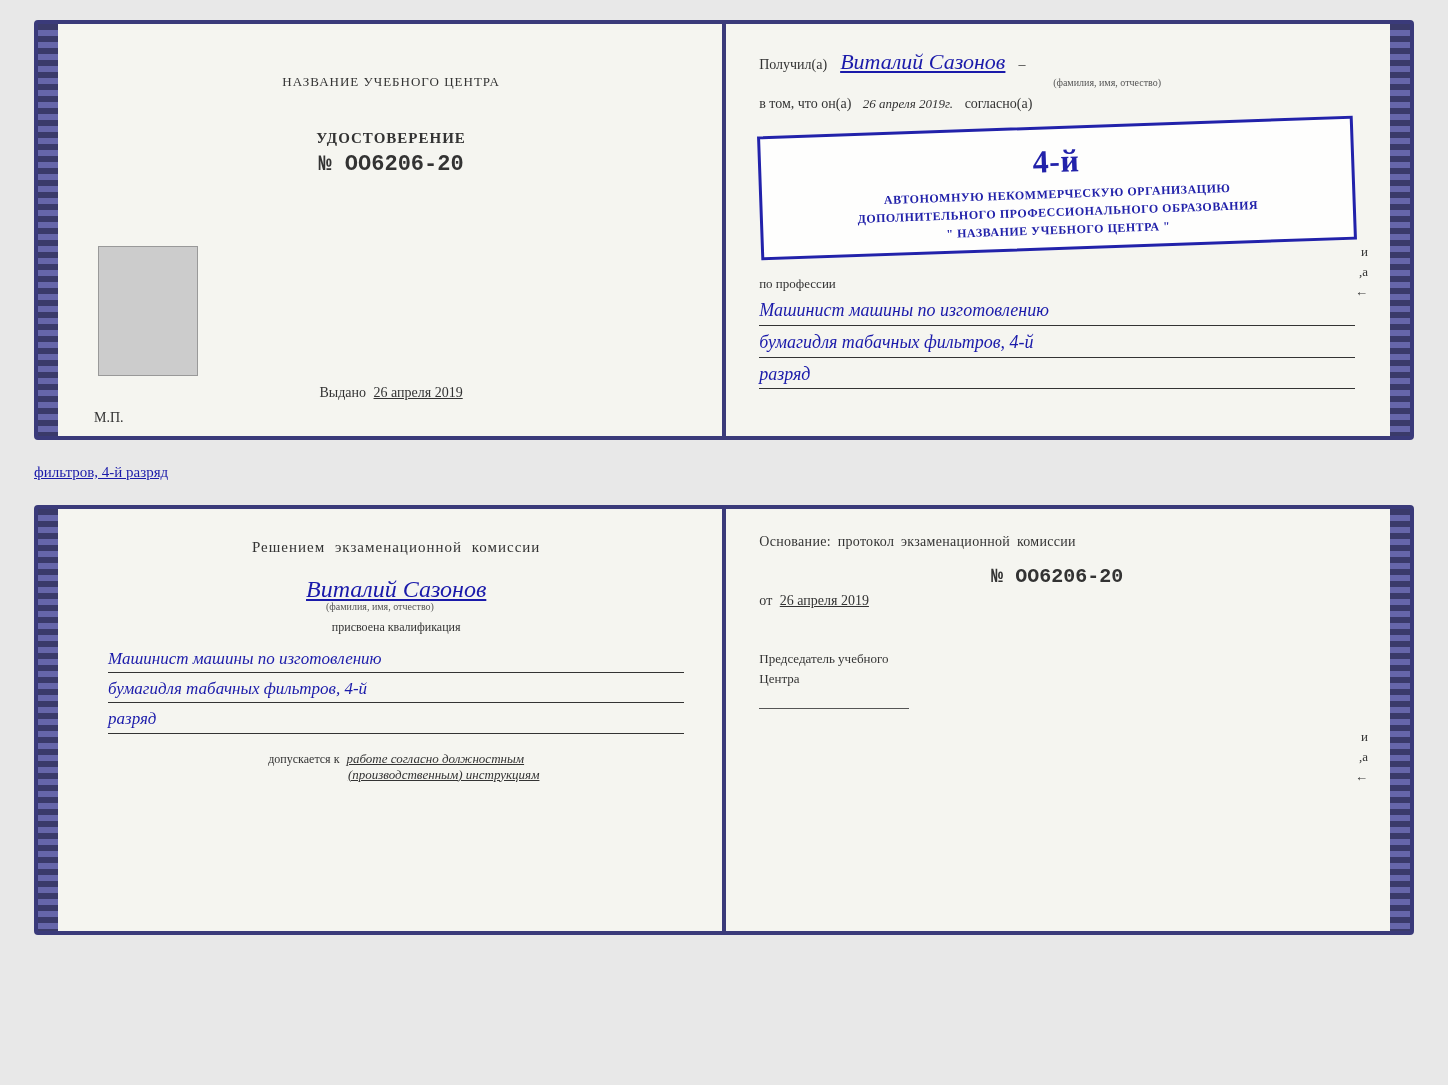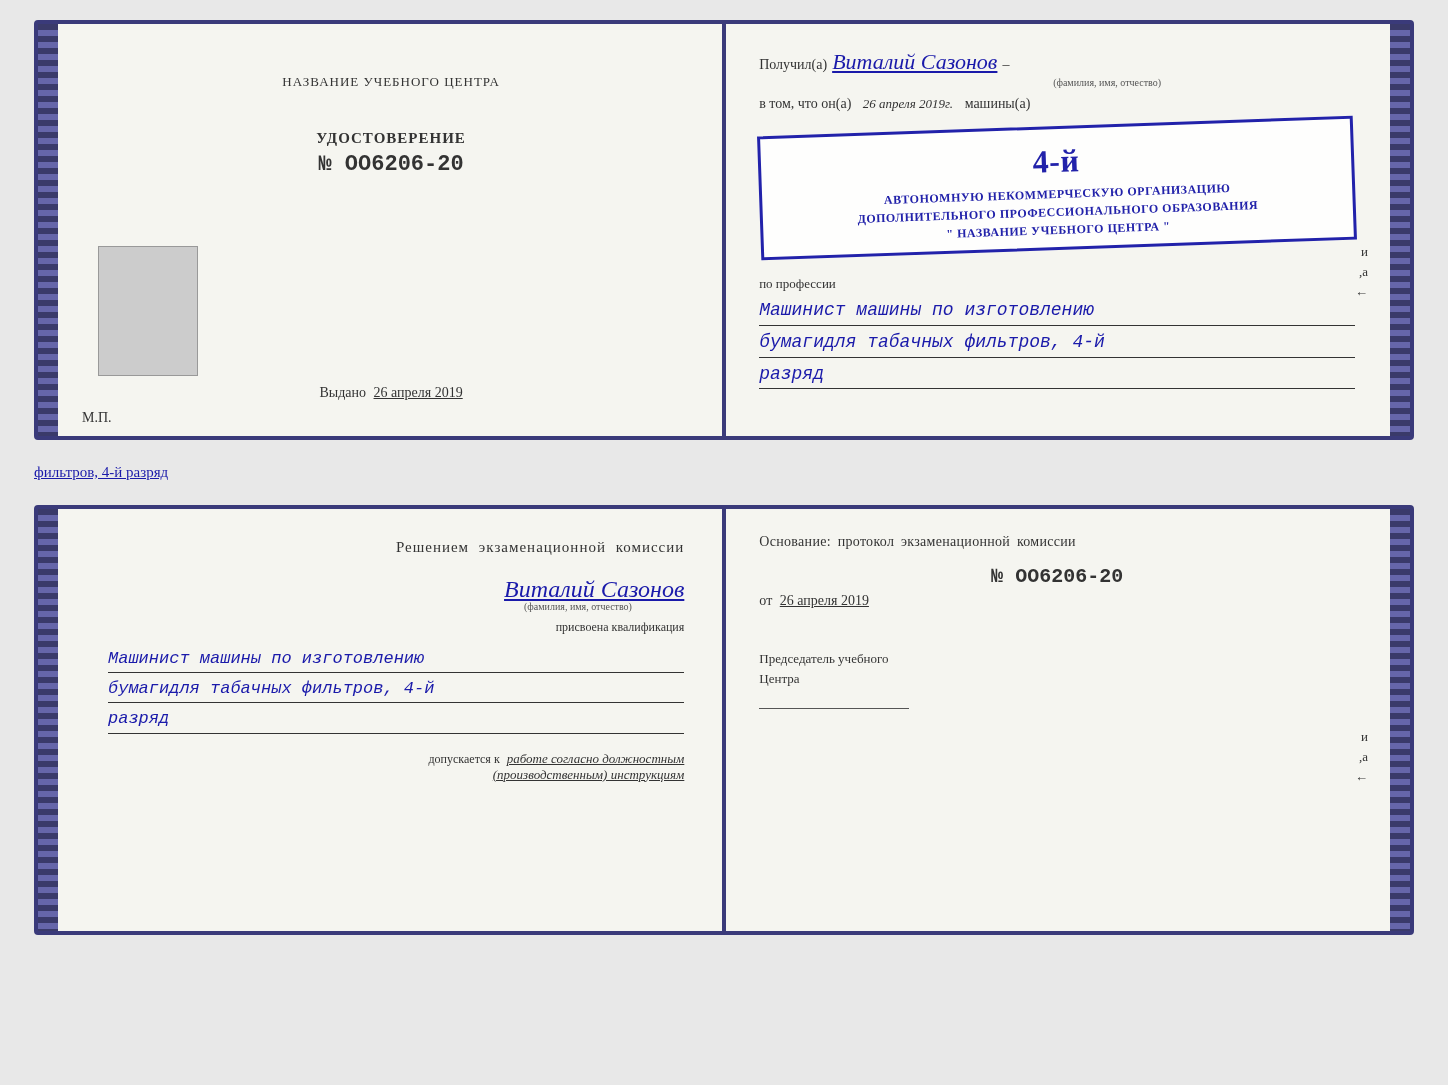--- a/index.html
+++ b/index.html
@@ -106,31 +106,31 @@
       left: 50%;
       transform: translateX(-50%);
       white-space: nowrap;
     }
 
     .mp-label {
       font-size: 14px;
       color: #333;
       position: absolute;
       bottom: 10px;
-      left: 24px;
+      left: 36px;
     }
 
     
     .poluchil-line {
       font-size: 14px;
       color: #333;
       margin-bottom: 4px;
       display: flex;
       align-items: baseline;
-      gap: 5px;
+      gap: 13px;
     }
 
     .handwritten {
       font-family: 'Segoe Script', 'Brush Script MT', cursive;
       font-size: 22px;
       color: #1a1aaa;
       font-style: italic;
     }
 
     .handwritten-underline {
@@ -181,21 +181,21 @@
     }
 
     .po-professii {
       font-size: 13px;
       color: #333;
       margin-top: 18px;
       margin-bottom: 4px;
     }
 
     .profession-handwritten {
-      font-family: Liberation Mono, monospace;
+      font-family: Liberation Serif, serif;
       font-size: 18px;
       color: #1a1aaa;
       font-style: italic;
       line-height: 1.6;
       border-bottom: 1px solid #333;
       display: block;
       margin-bottom: 2px;
     }
 
     
@@ -360,21 +360,21 @@
     <div class="poluchil-line">
       <span style="font-size:14px;">Получил(а)</span>
       <span class="handwritten handwritten-underline">Виталий Сазонов</span>
       <span style="font-size:14px;">–</span>
     </div>
     <span class="small-label" style="margin-left:100px;">(фамилия, имя, отчество)</span>
 
     <div class="vtom-line">
       <span>в том, что он(а)</span>
       <span class="vtom-date" style="margin: 0 8px;">26 апреля 2019г.</span>
-      <span>машины(а)</span>
+      <span>согласно(а)</span>
     </div>
 
     <div class="stamp-block">
       <span class="stamp-number">4-й</span>
       <div>АВТОНОМНУЮ НЕКОММЕРЧЕСКУЮ ОРГАНИЗАЦИЮ</div>
       <div>ДОПОЛНИТЕЛЬНОГО ПРОФЕССИОНАЛЬНОГО ОБРАЗОВАНИЯ</div>
       <div>" НАЗВАНИЕ УЧЕБНОГО ЦЕНТРА "</div>
     </div>
 
     <div class="po-professii">по профессии</div>
@@ -390,21 +390,21 @@
   <div class="doc-side-texture"></div>
 </div>
 
 <div class="between-text">
   <div class="underlined-text">фильтров, 4-й разряд</div>
 </div>
 
 <div class="document-section bottom-doc">
   <div class="doc-side-texture"></div>
 
-  <div class="doc-left" style="align-items:flex-end; padding-left: 50px;">
+  <div class="doc-left" style="align-items:center; padding-left: 50px;">
     <div class="komissia-title">Решением  экзаменационной  комиссии</div>
 
     <div class="name-line">
       <span class="handwritten handwritten-underline" style="font-size:24px;">Виталий Сазонов</span>
       <span class="small-label" style="margin-left:20px;">(фамилия, имя, отчество)</span>
     </div>
 
     <div class="prisvoena-line" style="text-align:left; margin-bottom:10px;">присвоена квалификация</div>
 
     <span class="profession-handwritten" style="font-size:17px; width:100%;">Машинист машины по изготовлению</span>

